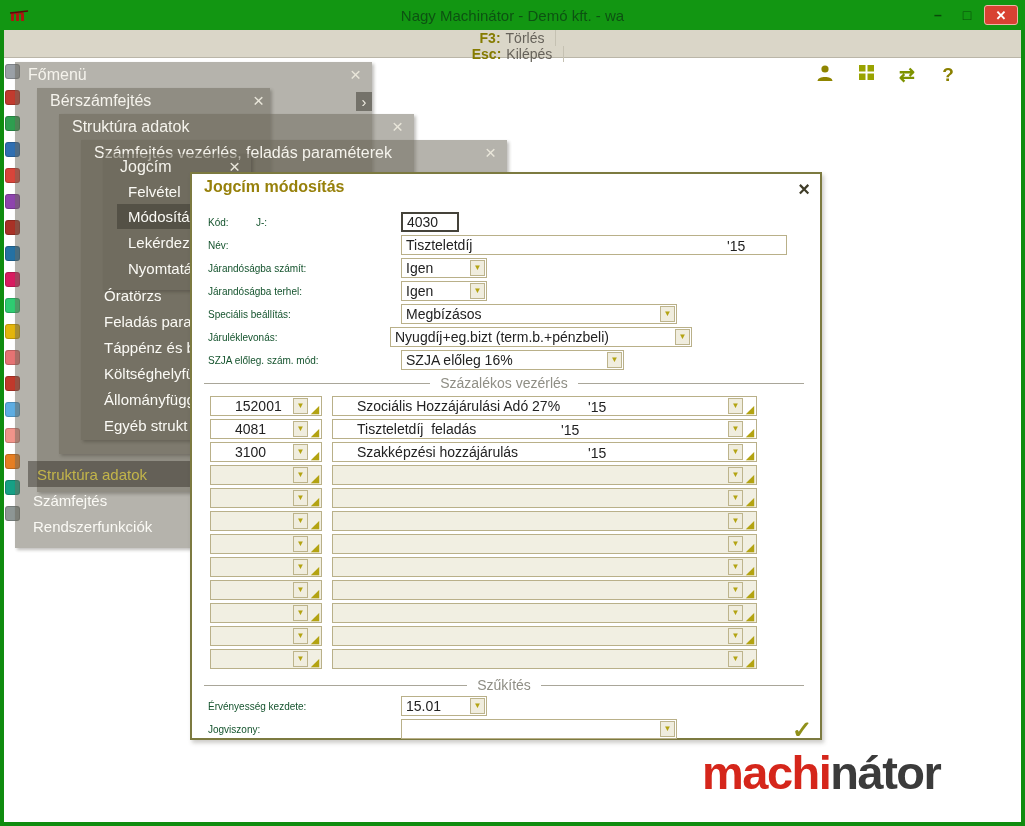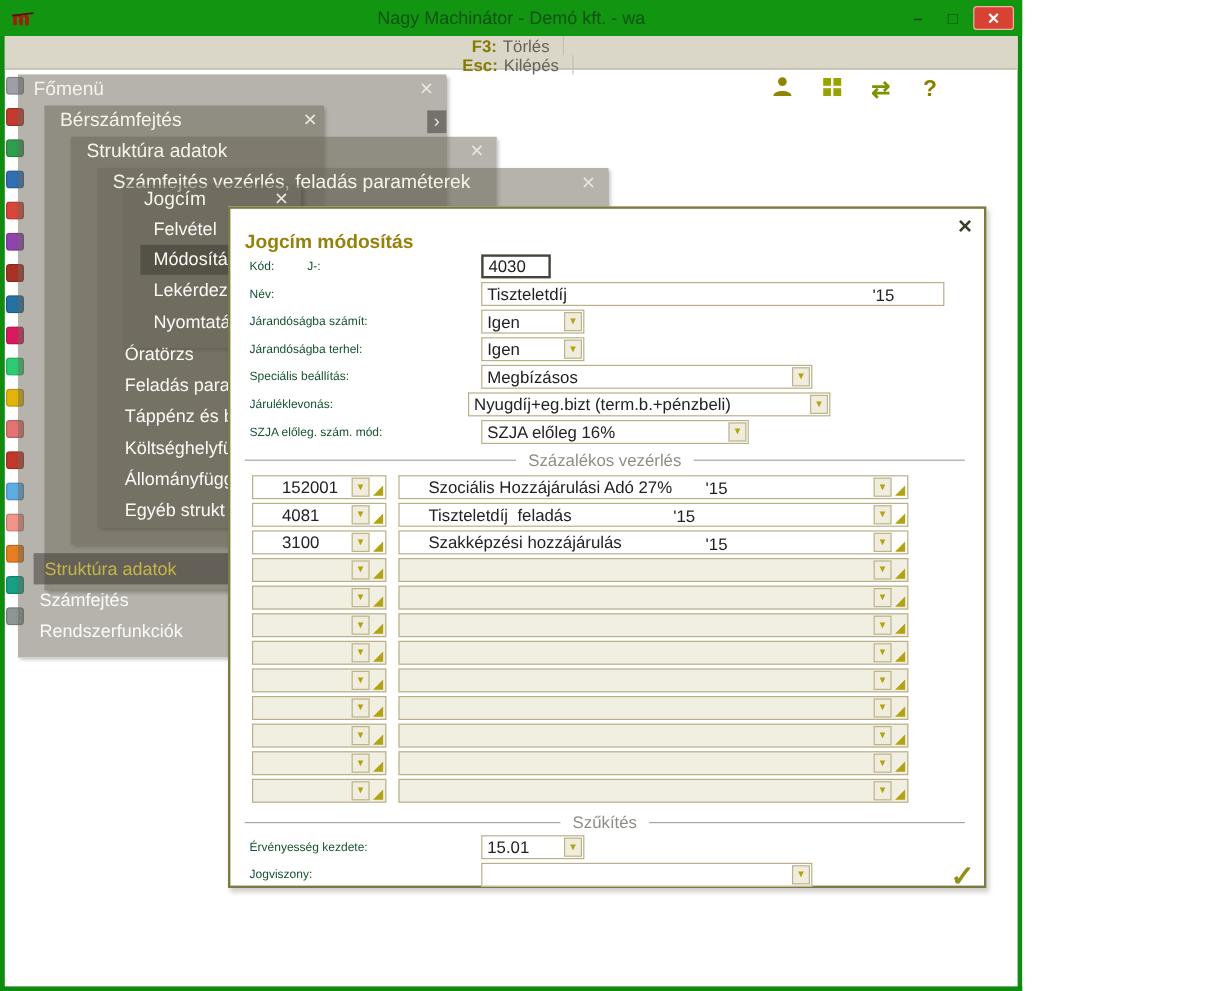--- a/index.html
+++ b/index.html
@@ -1,17 +1,17 @@
 <!DOCTYPE html>
 <html><head>
 <meta charset="utf-8">
 <style>
   html,body{margin:0;padding:0;background:#fff;}
   body{width:1025px;height:826px;overflow:hidden;font-family:"Liberation Sans",sans-serif;}
-  .app{position:relative;width:852px;height:826px;background:#fff;overflow:hidden;}
+  .app{position:relative;width:1025px;height:826px;background:#fff;overflow:hidden;}
 
   
   .frame{position:absolute;background:#0f8c0f;}
   .frame.l{left:0;top:0;bottom:0;width:4px;}
   .frame.r{right:0;top:0;bottom:0;width:4px;}
   .frame.b{left:0;right:0;bottom:0;height:4px;}
 
   
   .titlebar{position:absolute;left:0;top:0;right:0;height:30px;background:#129612;}
   .app-icon{position:absolute;left:9px;top:7px;}
@@ -39,21 +39,21 @@
   .mtitle{display:flex;align-items:center;height:25px;padding:0 11px 0 13px;}
   .mtxt{color:#f5f3ec;font-size:16px;white-space:nowrap;}
   .mx{margin-left:auto;color:#e9e6da;font-size:19px;line-height:19px;}
   .mitem{position:absolute;height:25px;display:flex;align-items:center;color:#fbfaf5;font-size:15px;white-space:nowrap;}
   .mitem.selected{background:rgba(52,49,40,0.45);}
   .mfooter{position:absolute;display:flex;align-items:center;padding-left:9px;background:rgba(55,52,43,0.5);color:#c3b54a;font-size:15px;box-sizing:border-box;}
   .more-arrow{position:absolute;width:16px;height:19px;background:rgba(52,49,40,0.5);color:#f0ede2;display:flex;align-items:center;justify-content:center;font-size:15px;}
 
   
   .dialog{position:absolute;left:190px;top:172px;width:632px;height:568px;background:#fff;border:2px solid #7c7a40;box-sizing:border-box;box-shadow:2px 3px 4px rgba(60,57,45,0.25);}
-  .dlg-title{position:absolute;left:12px;top:20px;color:#97810b;font-size:16px;font-weight:bold;}
+  .dlg-title{position:absolute;left:12px;top:4px;color:#97810b;font-size:16px;font-weight:bold;}
   .dlg-x{position:absolute;right:10px;top:4px;font-size:20px;font-weight:bold;color:#3f3c28;}
   .lbl{position:absolute;height:20px;display:flex;align-items:center;font-size:10px;color:#14532d;white-space:nowrap;}
   .field{position:absolute;height:20px;background:#fff;border:1px solid #b9b089;box-sizing:border-box;display:flex;align-items:center;font-size:14px;color:#222;}
   .field .txt{padding-left:4px;white-space:pre;}
   .field.focus{border:2px solid #45433a;}
   .arrow{margin-left:auto;flex:none;width:15px;height:16px;margin-right:1px;background:#f0edde;border:1px solid #bdb48c;box-sizing:border-box;color:#b3a312;font-size:8px;line-height:14px;text-align:center;}
   .corner{flex:none;width:12px;color:#b3a312;font-size:11px;line-height:11px;align-self:flex-end;text-align:center;}
   .year{position:absolute;top:0;height:20px;display:flex;align-items:center;font-size:14px;color:#222;}
   .prow{position:absolute;left:0;right:0;height:20px;}
   .prow .field{top:0;padding-left:20px;}
@@ -428,15 +428,16 @@
     <div class="lbl" style="left:16px;top:545px">Jogviszony:</div>
     <div class="field" style="left:209px;top:545px;width:276px">
       <span class="txt"></span>
       <span class="arrow">▼</span>
     </div>
 
     <div class="okcheck">✓</div>
   </div>
 
   <div class="logo">
+    <div class="logo-main"><span class="red">machi</span><span>nátor</span></div>
   </div>
 
 </div>
 
 </body></html>

